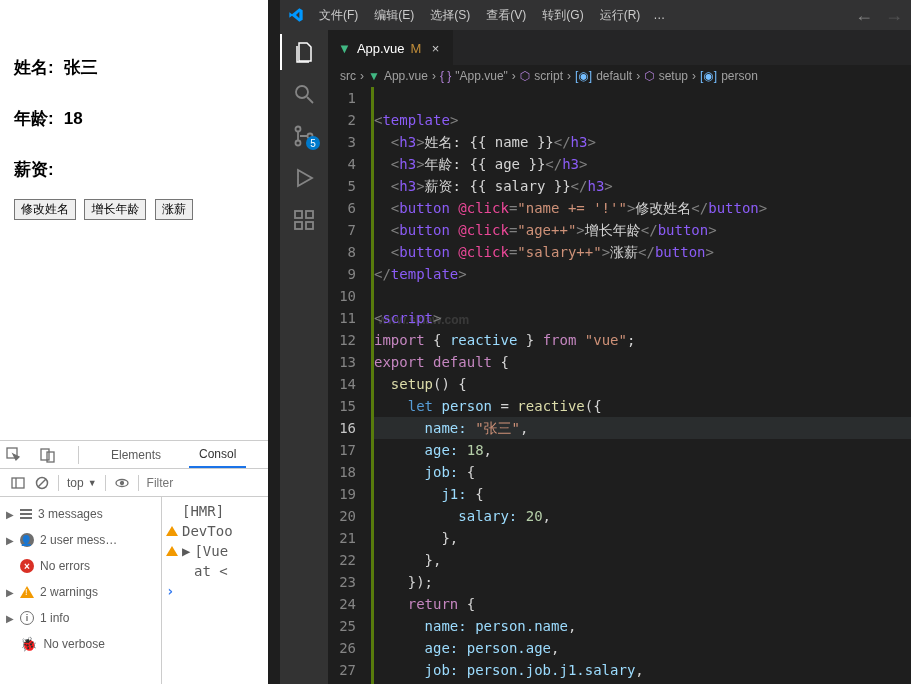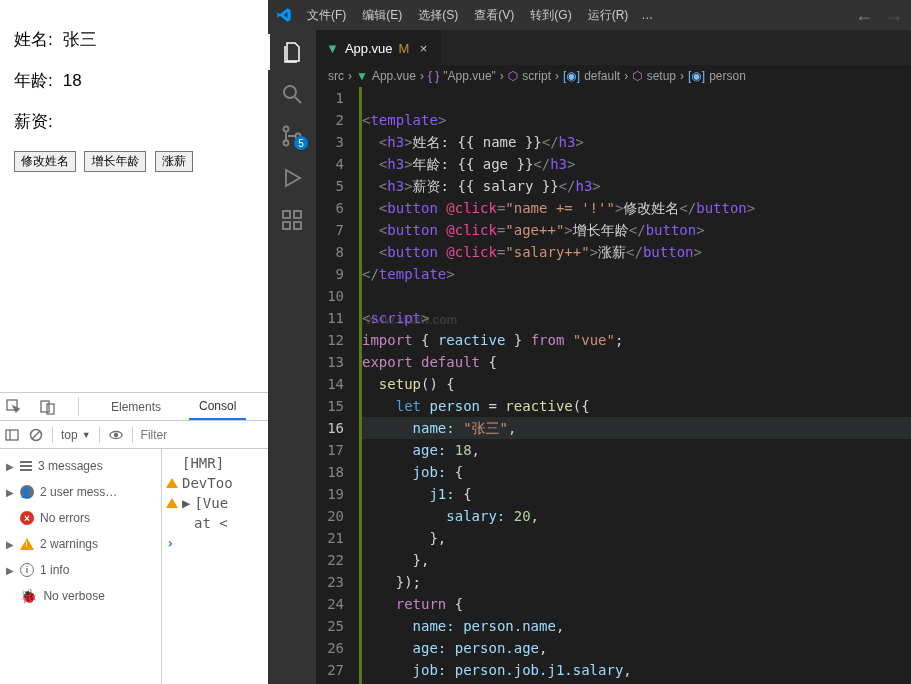--- a/index.html
+++ b/index.html
@@ -1,53 +1,53 @@
 <!DOCTYPE html>
 <html><head>
   <meta charset="utf-8">
   <style>
     * { margin: 0; padding: 0; box-sizing: border-box; }
     body { font-family: "Segoe UI", -apple-system, sans-serif; width: 911px; height: 684px; overflow: hidden; display: flex; background: #fff; }
     
     
     .browser-pane { width: 268px; display: flex; flex-direction: column; }
     .page-content { padding: 28px 14px 10px 14px; flex: 0 0 auto; }
-    .page-content h3 { font-size: 17px; font-weight: 400; margin-bottom: 18px; font-family: SimHei, sans-serif; }
+    .page-content h3 { font-size: 17px; font-weight: 700; margin-bottom: 18px; font-family: SimHei, sans-serif; margin-top: 28px; }
     .page-content h3 .lbl { margin-right: 10px; }
     .btn-row { margin-top: 2px; }
     .btn-row button { font-size: 12px; padding: 1px 6px; margin-right: 4px; border: 1px solid #767676; background: #efefef; cursor: pointer; }
     
     
     .devtools { border-top: 1px solid #ccc; flex: 1; display: flex; flex-direction: column; font-size: 12px; color: #5a5a5a; margin-top: 210px;}
     .dt-tabs { display: flex; align-items: center; height: 28px; border-bottom: 1px solid #ccc; gap: 18px; padding: 0 6px; }
     .dt-ic { width: 16px; height: 16px; display:inline-flex; align-items:center; justify-content:center; color:#6e6e6e; }
     .dt-tab { padding: 0 10px; height: 100%; display:flex; align-items:center; cursor:pointer; }
     .dt-tab.active { border-bottom: 2px solid #1a73e8; color:#333; }
-    .dt-toolbar { display:flex; align-items:center; height: 28px; border-bottom:1px solid #ccc; gap:8px; padding: 0 4px; }
+    .dt-toolbar { display:flex; align-items:center; height: 28px; border-bottom:1px solid #ccc; gap:8px; padding: 0 10px; }
     .dt-sel { display:flex; align-items:center; gap:4px; font-size:12px; }
     .dt-filter { width: 60px; border:none; outline:none; font-size:12px; }
     .dt-body { display:flex; flex:1; overflow:hidden; }
     .dt-side { width: 162px; border-right:1px solid #ccc; padding: 4px 0; }
     .dt-row { display:flex; align-items:center; height:26px; padding: 0 6px; gap: 6px; cursor: pointer; }
     .dt-arrow { width:8px; color:#6e6e6e; font-size:10px; }
     .ico-circle { width:14px; height:14px; border-radius:50%; display:inline-flex; align-items:center; justify-content:center; font-size:10px; font-weight:bold; color:#fff; }
     .ico-user { background:#6e6e6e; }
     .ico-err { background:#d93025; }
     .ico-warn { width:0; height:0; border-left:7px solid transparent; border-right:7px solid transparent; border-bottom:12px solid #f29900; position:relative; }
     .ico-warn::after { content:"!"; position:absolute; left:-2px; top:1px; font-size:9px; color:#fff; }
     .ico-info-c { width:14px; height:14px; border-radius:50%; border:1.5px solid #6e6e6e; display:inline-flex; align-items:center; justify-content:center; font-size:9px; color:#6e6e6e; font-weight:bold; }
     .ico-bug { color:#6e6e6e; font-size:14px; }
     .ico-bars { display:inline-flex; flex-direction:column; gap:2px; }
     .ico-bars span { width:12px; height:2px; background:#6e6e6e; }
     .dt-logs { flex:1; padding: 4px; white-space: nowrap; font-family: monospace; font-size:14px; }
     .dt-log { display:flex; gap:4px; height:20px; align-items:center; }
     .dt-log .mini-warn { width:0; height:0; border-left:6px solid transparent; border-right:6px solid transparent; border-bottom:10px solid #f29900; }
     
     
-    .vscode { flex:1; background:#1e1e1e; color:#ccc; display:flex; flex-direction:column; font-size:13px; }
+    .vscode { flex:1; background:#1e1e1e; color:#ccc; display:flex; flex-direction:column; font-size:13px;padding-left:12px; }
     .vsc-menu { height:30px; background:#323233; display:flex; align-items:center; padding: 0 8px; gap:2px; font-size:12px; }
     .vsc-menu .m { padding: 4px 7px; cursor:pointer; color:#ccc; }
     .vsc-menu .logo { color:#0098ff; font-size:16px; margin-right:6px; }
     .vsc-menu .dots { margin-left:4px; color:#ccc; }
     .vsc-nav { display:flex; align-items:center; margin-left:auto; gap:12px; color:#858585; font-size:18px;}
     .vsc-body { flex:1; display:flex; overflow:hidden; }
     .activity-bar { width:48px; background:#333; display:flex; flex-direction:column; align-items:center; padding-top:10px; gap:18px; }
     .ab-item { width:24px; height:24px; display:flex; align-items:center; justify-content:center; color:#858585; cursor:pointer; position:relative; }
     .ab-item.active { color:#fff; }
     .ab-item.active::before { content:""; position:absolute; left:-12px; width:2px; height:36px; background:#fff; top:-6px; }

